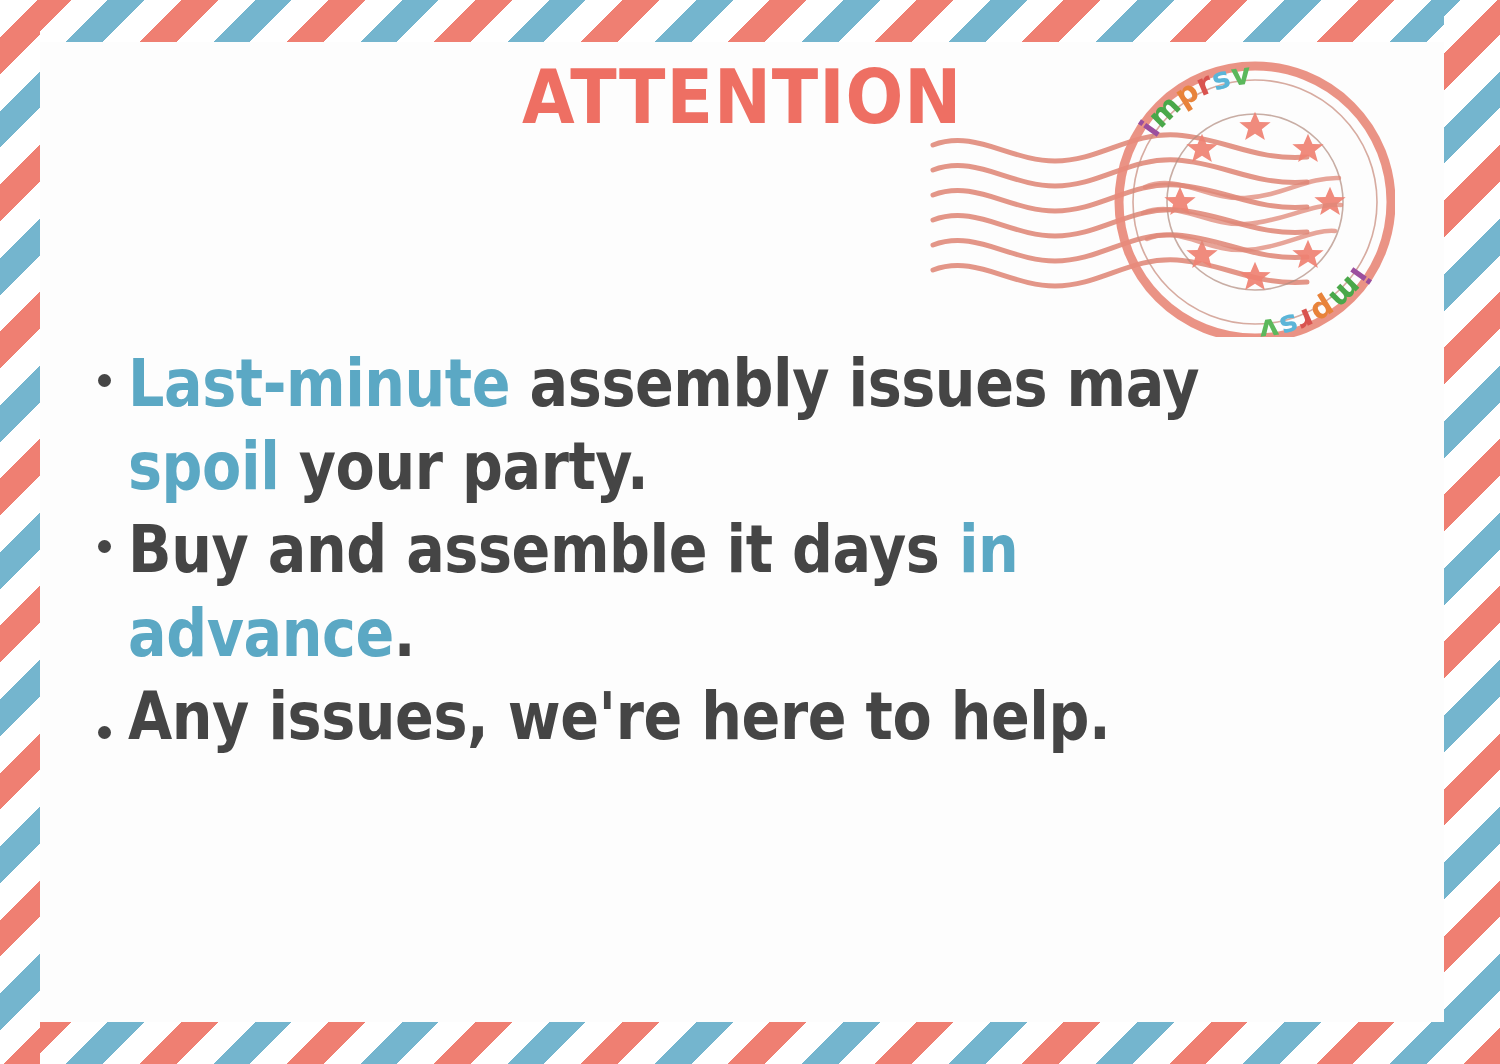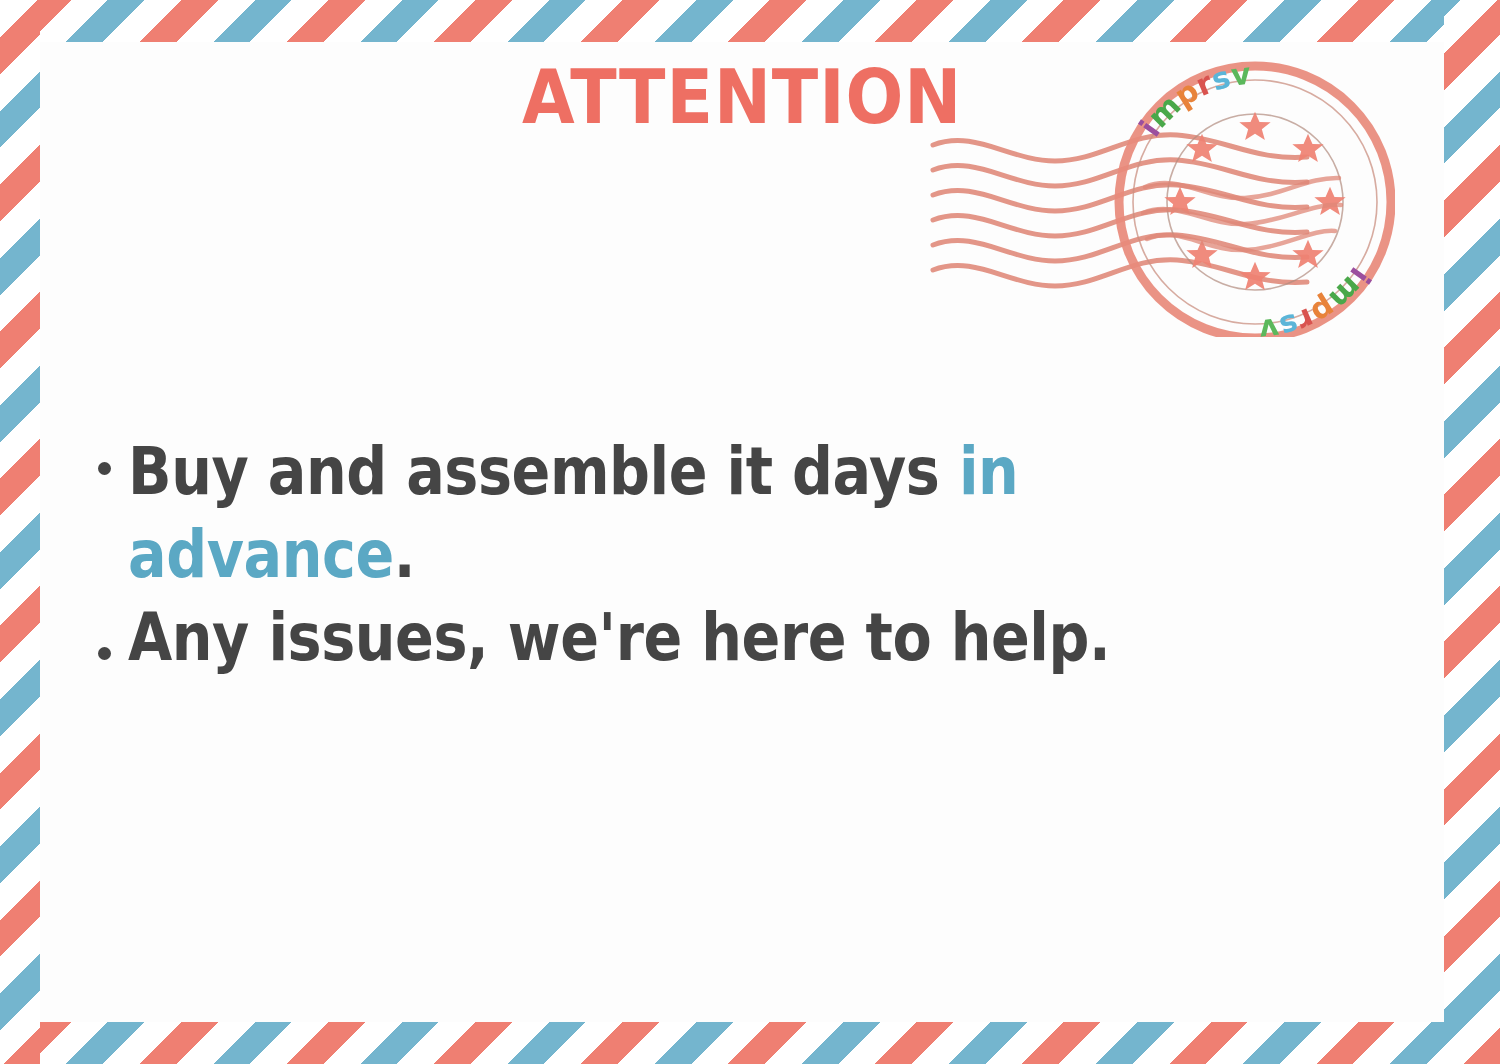--- a/index.html
+++ b/index.html
@@ -195,20 +195,26 @@
         <g fill="none" stroke="#e08878" stroke-width="4.5" stroke-linecap="round" opacity="0.75">
           <path d="M 230,150 C 262,136 292,163 330,161 C 368,159 392,140 424,141"></path>
           <path d="M 228,176 C 260,162 292,189 330,187 C 368,185 396,166 426,168"></path>
           <path d="M 232,202 C 264,188 292,215 330,213 C 368,211 396,192 420,194"></path>
         </g>
       </svg>
     </div>
 
     <div class="bullets">
 
+      <div class="bullet-row row-1">
+        <span class="bullet-dot"></span>
+        <span class="bullet-text">
+          <span class="hl">Last-minute </span><span>assembly issues may </span><span class="hl">spoil</span><span> your party.</span>
+        </span>
+      </div>
 
       <div class="bullet-row row-2">
         <span class="bullet-dot"></span>
         <span class="bullet-text">
           <span>Buy and assemble it days </span><span class="hl">in advance</span><span>.</span>
         </span>
       </div>
 
       <div class="bullet-row row-3">
         <span class="bullet-dot"></span>

